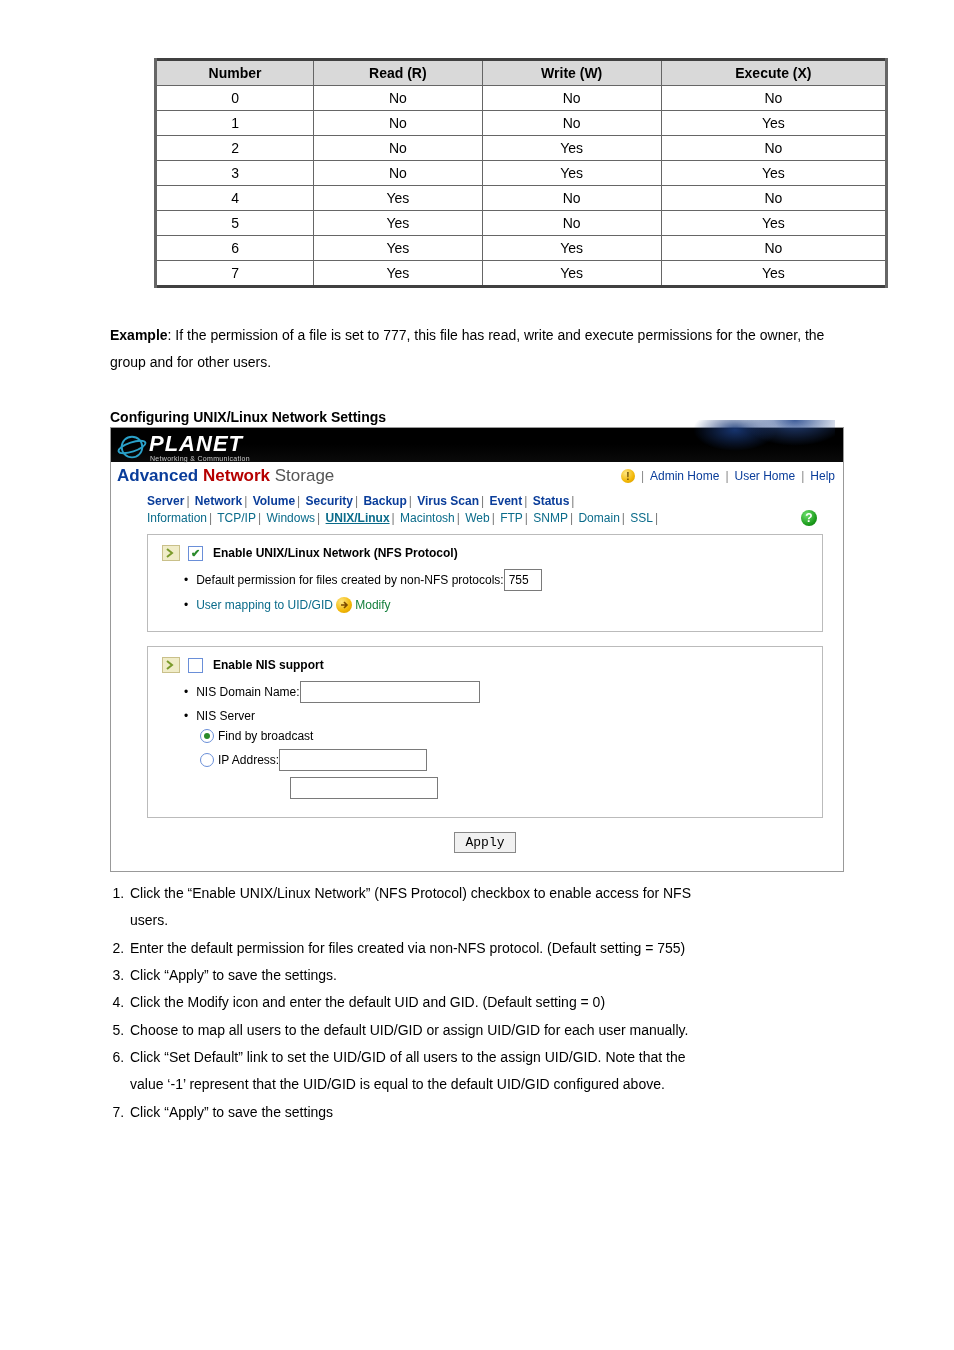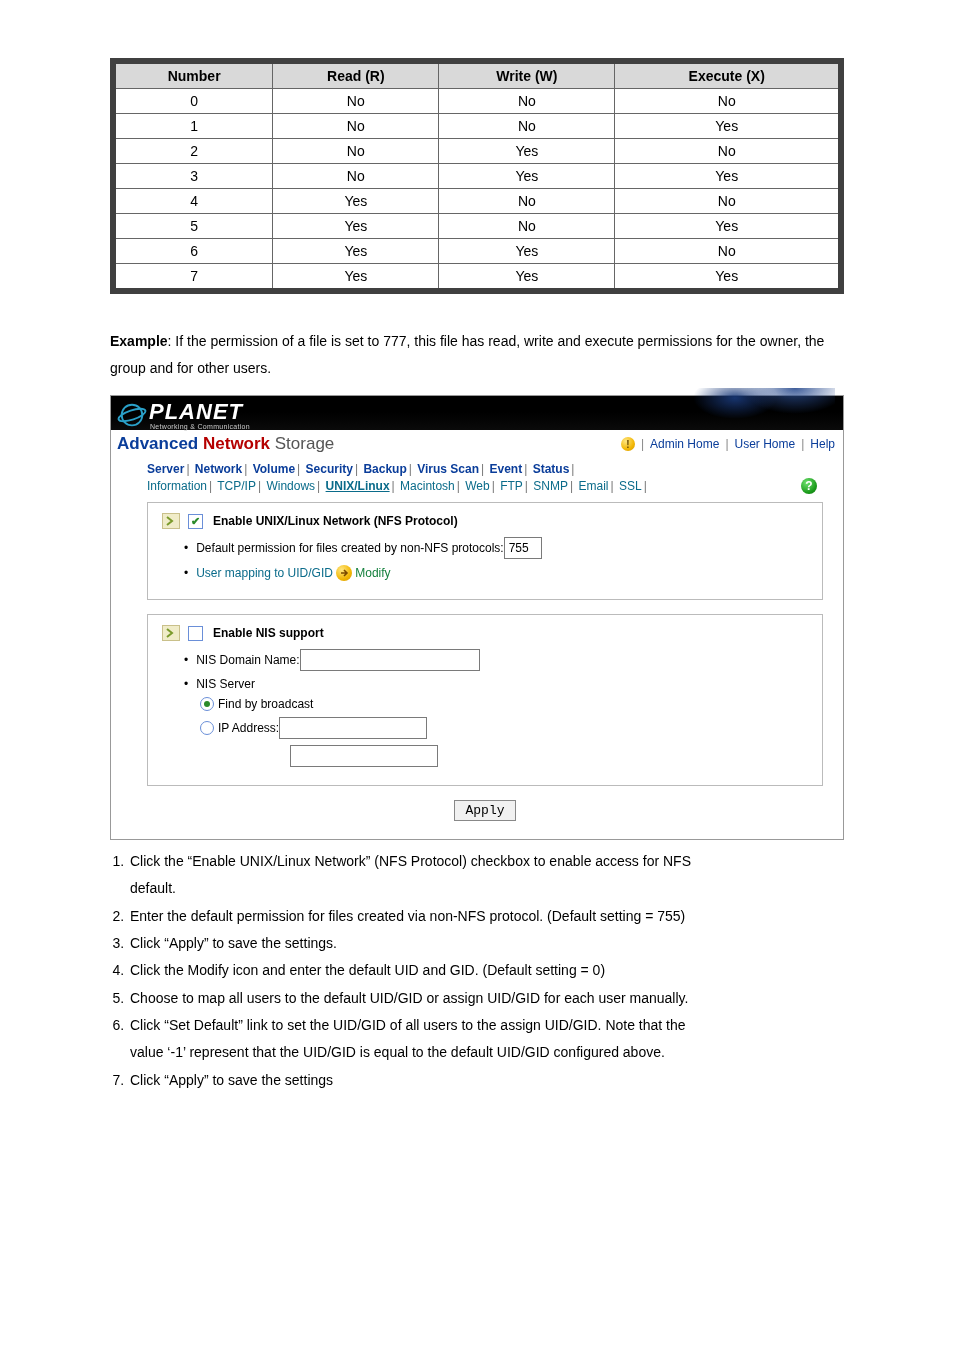--- a/index.html
+++ b/index.html
@@ -14,21 +14,22 @@
   .page {
     padding: 58px 110px 50px 110px;
   }
   .intro {
     line-height: 1.9;
     margin: 0 0 4px 0;
   }
   table.perm {
     border-collapse: collapse;
     width: 100%;
-    border: 6px solid #404040;
+    border: 3px solid #404040;
+    margin-left: 44px;
   }
   table.perm th, table.perm td {
     border: 1px solid #666;
     padding: 4px 0;
     text-align: center;
     font-size: 14px;
   }
   table.perm th {
     background: #d9d9d9;
     font-weight: bold;
@@ -274,20 +275,21 @@
           <td>Yes</td>
           <td>Yes</td>
         </tr>
   </tbody>
     </table>
 
   <p class="example">
     <span class="bold">Example</span><span>: If the permission of a file is set to 777, this file has read, write and execute permissions for the owner, the group and for other users.</span>
   </p>
 
+  <h3 class="section">Configuring UNIX/Linux Network Settings</h3>
 
   <div class="shot">
     <div class="brandbar">
       <div class="logo">
         <span class="planet-mark">
           <svg viewBox="0 0 32 32" width="30" height="30">
             <circle cx="16" cy="16" r="11" fill="none" stroke="#2aa0c8" stroke-width="2"></circle>
             <ellipse cx="16" cy="16" rx="15" ry="5" fill="none" stroke="#2aa0c8" stroke-width="2" transform="rotate(-18 16 16)"></ellipse>
           </svg>
         </span>
@@ -330,21 +332,21 @@
       <div class="tabs2row">
         <div class="tabs2">
           <span>Information</span><span class="sep">|</span>
           <span>TCP/IP</span><span class="sep">|</span>
           <span>Windows</span><span class="sep">|</span>
           <span class="active">UNIX/Linux</span><span class="sep">|</span>
           <span>Macintosh</span><span class="sep">|</span>
           <span>Web</span><span class="sep">|</span>
           <span>FTP</span><span class="sep">|</span>
           <span>SNMP</span><span class="sep">|</span>
-          <span>Email</span><span class="sep">|</span>
+          <span>Domain</span><span class="sep">|</span>
           <span>SSL</span><span class="sep">|</span>
         </div>
         <span class="qball">?</span>
       </div>
 
       <div class="groupbox">
         <div class="grouptitle">
           <span class="arrowbox">
             <svg width="10" height="10" viewBox="0 0 10 10">
                 <path d="M1 1 L6 5 L1 9" fill="none" stroke="#7a9a2a" stroke-width="2"></path>
@@ -402,21 +404,21 @@
 
       <div class="applywrap">
         <span class="applybtn">Apply</span>
       </div>
     </div>
   </div>
 
   <ol class="steps">
     <li>
       <span>Click the “Enable UNIX/Linux Network” (NFS Protocol) checkbox to enable access for NFS</span>
-      <div class="" style="line-height:1.95;">default.</div>
+      <div class="" style="line-height:1.95;">users.</div>
     </li>
     <li>Enter the default permission for files created via non-NFS protocol. (Default setting = 755)</li>
     <li>Click “Apply” to save the settings.</li>
     <li>Click the Modify icon and enter the default UID and GID. (Default setting = 0)</li>
     <li>Choose to map all users to the default UID/GID or assign UID/GID for each user manually.</li>
     <li>
       <span>Click “Set Default” link to set the UID/GID of all users to the assign UID/GID. Note that the</span>
       <div style="line-height:1.95;">value ‘-1’ represent that the UID/GID is equal to the default UID/GID configured above.</div>
     </li>
     <li>Click “Apply” to save the settings</li>

